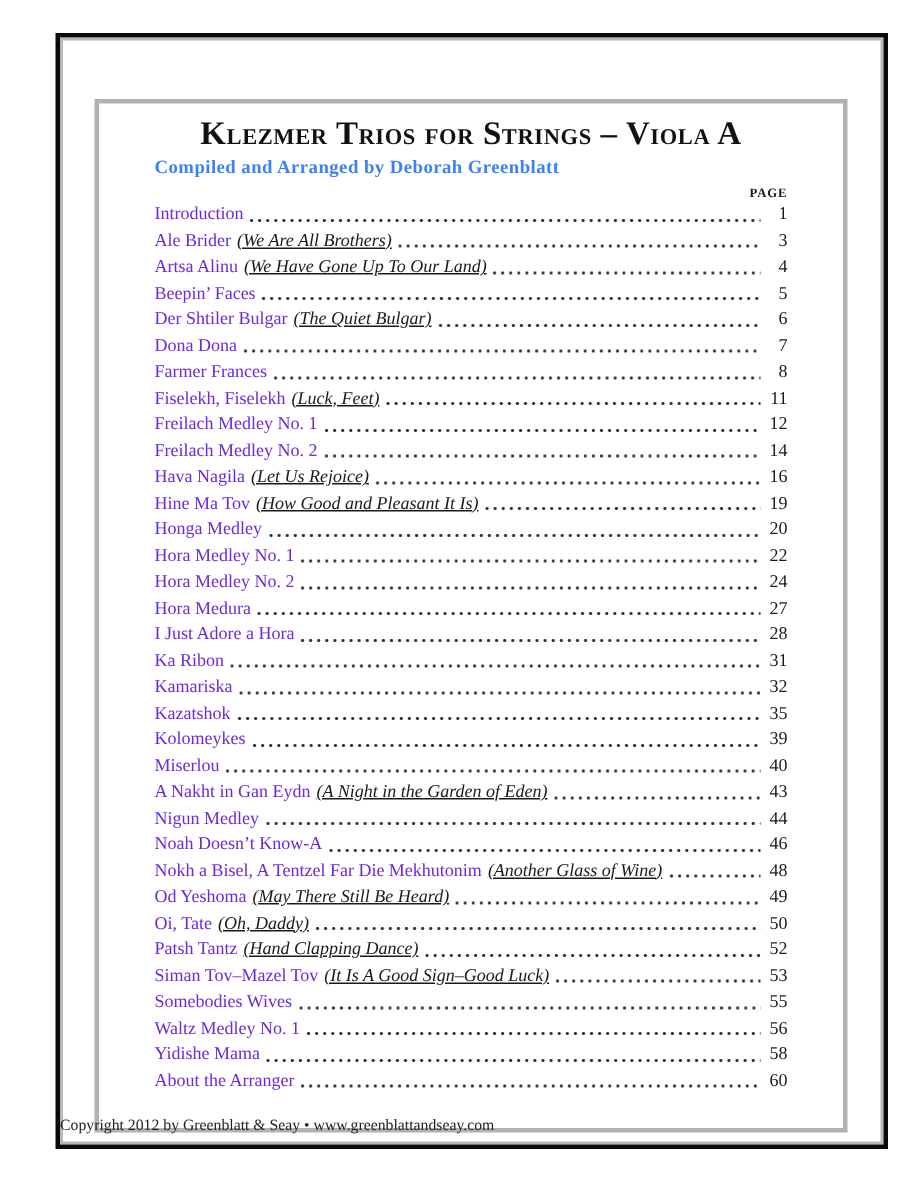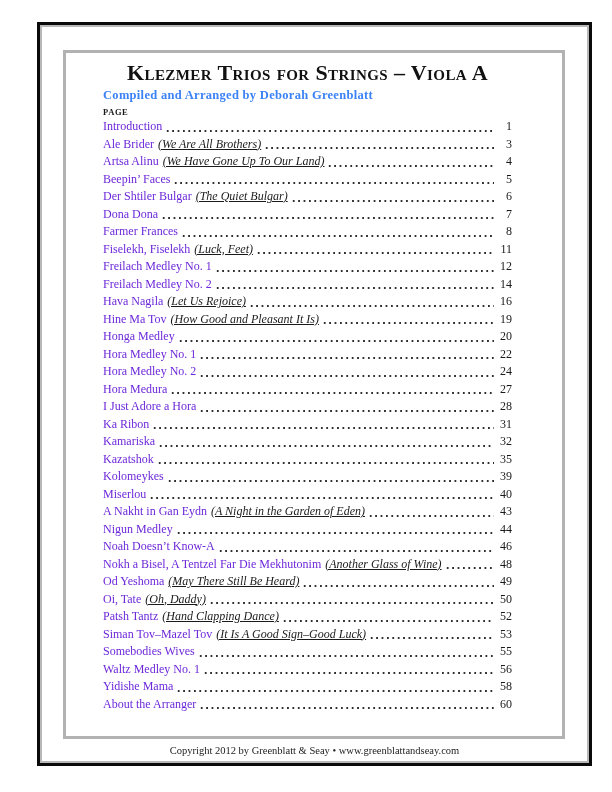--- a/index.html
+++ b/index.html
@@ -13,25 +13,25 @@
   }
   .outer-frame {
     position: absolute;
     left: 37px; top: 22px;
     width: 549px; height: 738px;
     border: 3px solid #0a0a0a;
     box-shadow: inset 0 0 0 2px #b8b8b8;
   }
   .inner-frame {
     position: absolute;
-    left: 23px; top: 25px;
+    left: 23px; top: 41px;
     width: 502px; height: 689px;
     box-sizing: border-box;
     border: 3px solid #b2b2b2;
-    padding: 4px 50px 0 37px;
+    padding: 4px 37px 0 37px;
   }
   .title {
     margin: 4px 0 0 0;
     text-align: center;
     font-size: 22px;
     line-height: 24px;
     font-weight: bold;
     font-variant: small-caps;
     letter-spacing: 0.4px;
     color: #111;
@@ -39,21 +39,21 @@
   .subtitle {
     text-align: left;
     font-size: 12.5px;
     line-height: 15px;
     margin-top: 3px;
     letter-spacing: 0.3px;
     color: #3b82f6;
     font-weight: bold;
   }
   .page-col-label {
-    text-align: left;
+    text-align: right;
     font-size: 8.5px;
     font-weight: bold;
     line-height: 10px;
     margin-top: 4px;
     letter-spacing: 0.6px;
   }
   .toc { margin-top: 1px; }
   .toc-row {
     display: flex;
     height: 17.5px;
@@ -73,21 +73,21 @@
     background-position: left bottom 3.6px;
   }
   .toc-page {
     flex: 0 0 auto;
     min-width: 16px;
     text-align: right;
   }
   .footer {
     position: absolute;
     left: 0; right: 0; bottom: 7px;
-    text-align: center;
+    text-align: left;
     font-size: 10.5px;
     color: #222;
   }
 </style>
 </head>
 <body>
 
 <div class="page">
   <div class="outer-frame">
     <div class="inner-frame">

